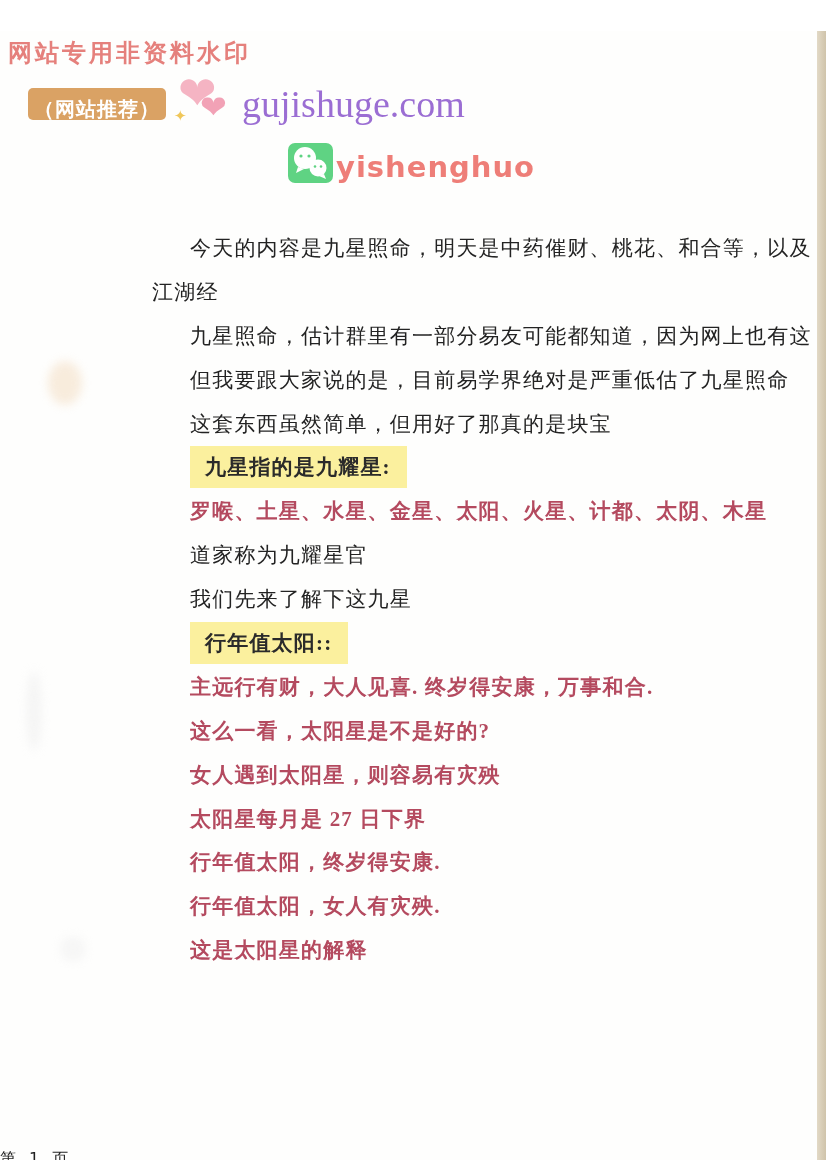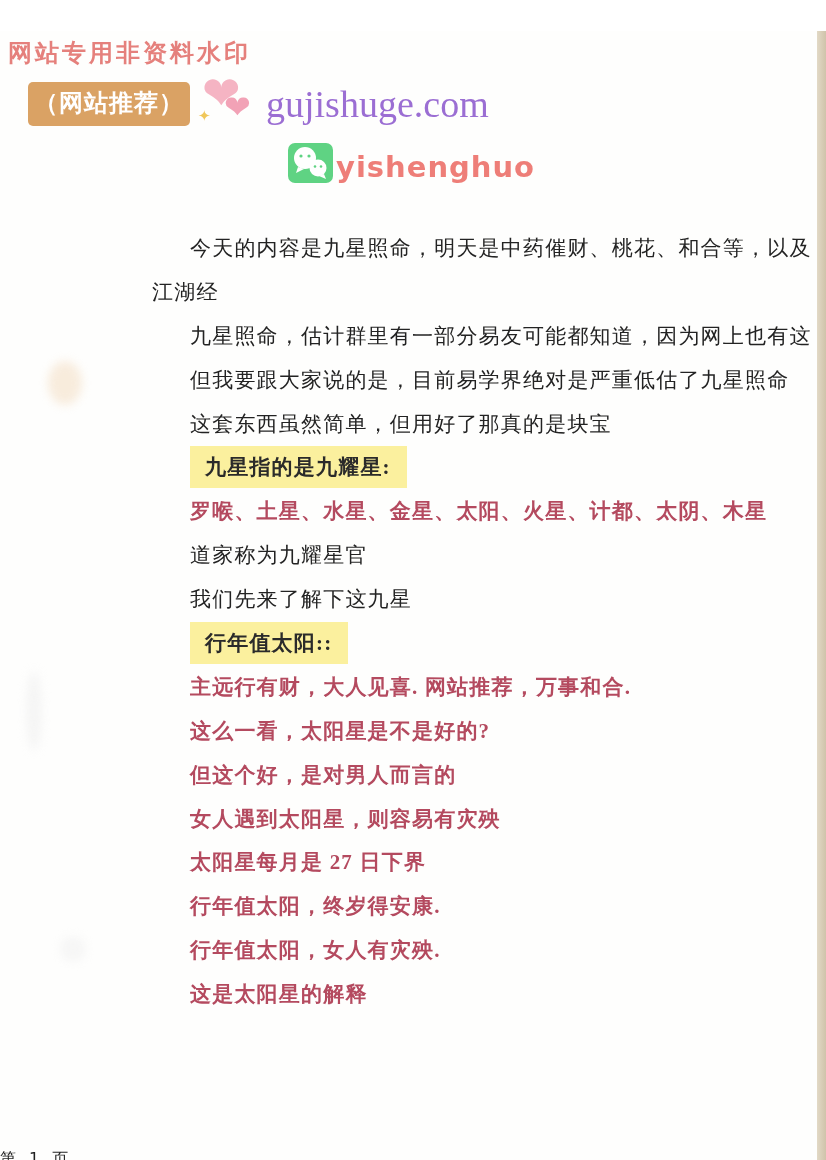--- a/index.html
+++ b/index.html
@@ -24,21 +24,21 @@
 
   
   .wm-top{position:absolute;left:8px;top:6px;
     font-family:"DejaVu Sans","Liberation Sans",sans-serif;
     font-weight:bold;font-size:24px;letter-spacing:3px;color:#e5807c;}
 
   
   .header-row{position:absolute;left:28px;top:44px;display:flex;align-items:center;}
   .badge{background:#daa264;color:#ffffff;border-radius:5px;
     font-family:"DejaVu Sans","Liberation Sans",sans-serif;
-    font-weight:bold;font-size:24px;line-height:42px;height:44px;padding:0 6px;letter-spacing:1px;}
+    font-weight:bold;font-size:20px;line-height:42px;height:32px;padding:0 6px;letter-spacing:1px;}
   .hearts{position:relative;width:66px;height:58px;margin-left:8px;flex:none;}
   .heart{position:absolute;line-height:1;}
   .heart.back{left:4px;top:-4px;font-size:46px;color:#f5b4c3;}
   .heart.front{left:26px;top:16px;font-size:32px;color:#f2a2b6;}
   .sparkle{position:absolute;left:0px;top:32px;font-size:15px;color:#f0c75a;}
   .site{font-size:38px;color:#9b6ed3;line-height:1;margin-left:2px;
     font-family:"Liberation Serif","DejaVu Serif",serif;}
 
   
   .title-row{position:absolute;left:0;top:106px;width:100%;height:64px;}
@@ -105,23 +105,22 @@
       <div class="line indent">这套东西虽然简单，但用好了那真的是块宝</div>
       <div class="line indent">
         <span class="hl">九星指的是九耀星:</span>
       </div>
       <div class="line indent red">罗喉、土星、水星、金星、太阳、火星、计都、太阴、木星</div>
       <div class="line indent">道家称为九耀星官</div>
       <div class="line indent">我们先来了解下这九星</div>
       <div class="line indent">
         <span class="hl">行年值太阳::</span>
       </div>
-      <div class="line indent red">主远行有财，大人见喜. 网站推荐，万事和合.</div>
+      <div class="line indent red">主远行有财，大人见喜. 终岁得安康，万事和合.</div>
       <div class="line indent red">这么一看，太阳星是不是好的?</div>
-      <div class="line indent red">但这个好，是对男人而言的</div>
       <div class="line indent red">女人遇到太阳星，则容易有灾殃</div>
       <div class="line indent red">太阳星每月是 27 日下界</div>
       <div class="line indent red">行年值太阳，终岁得安康.</div>
       <div class="line indent red">行年值太阳，女人有灾殃.</div>
       <div class="line indent red">这是太阳星的解释</div>
     </div>
 
   <div class="footer">第 1 页</div>
 
   <div class="smudge a"></div>

